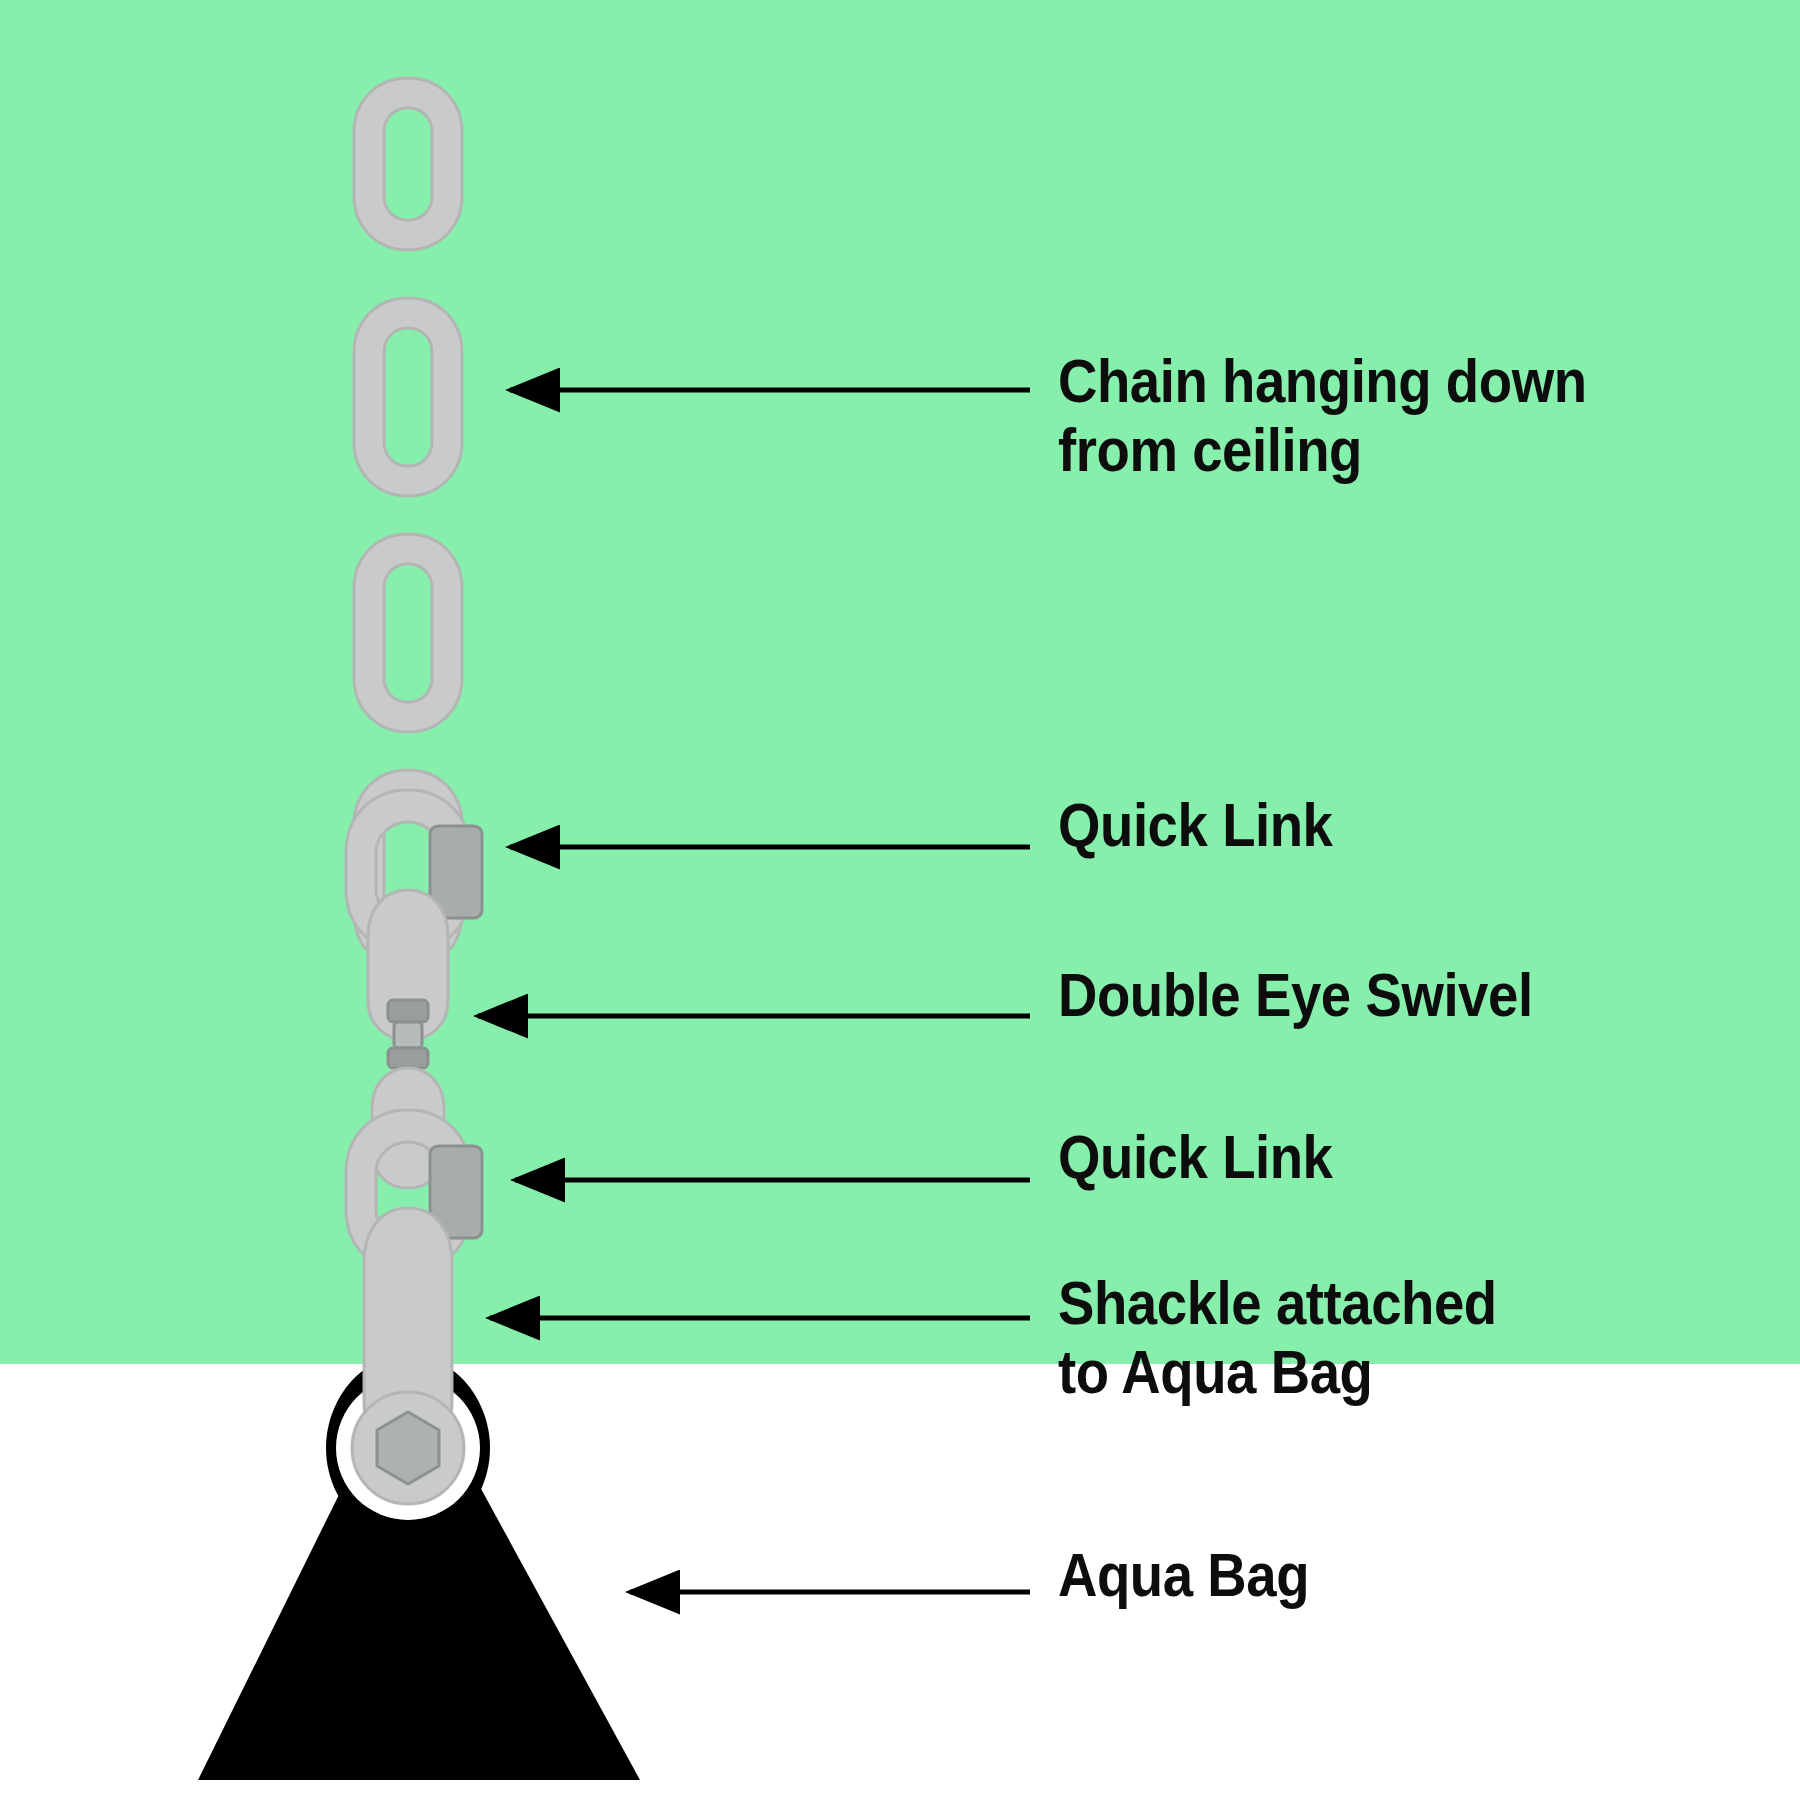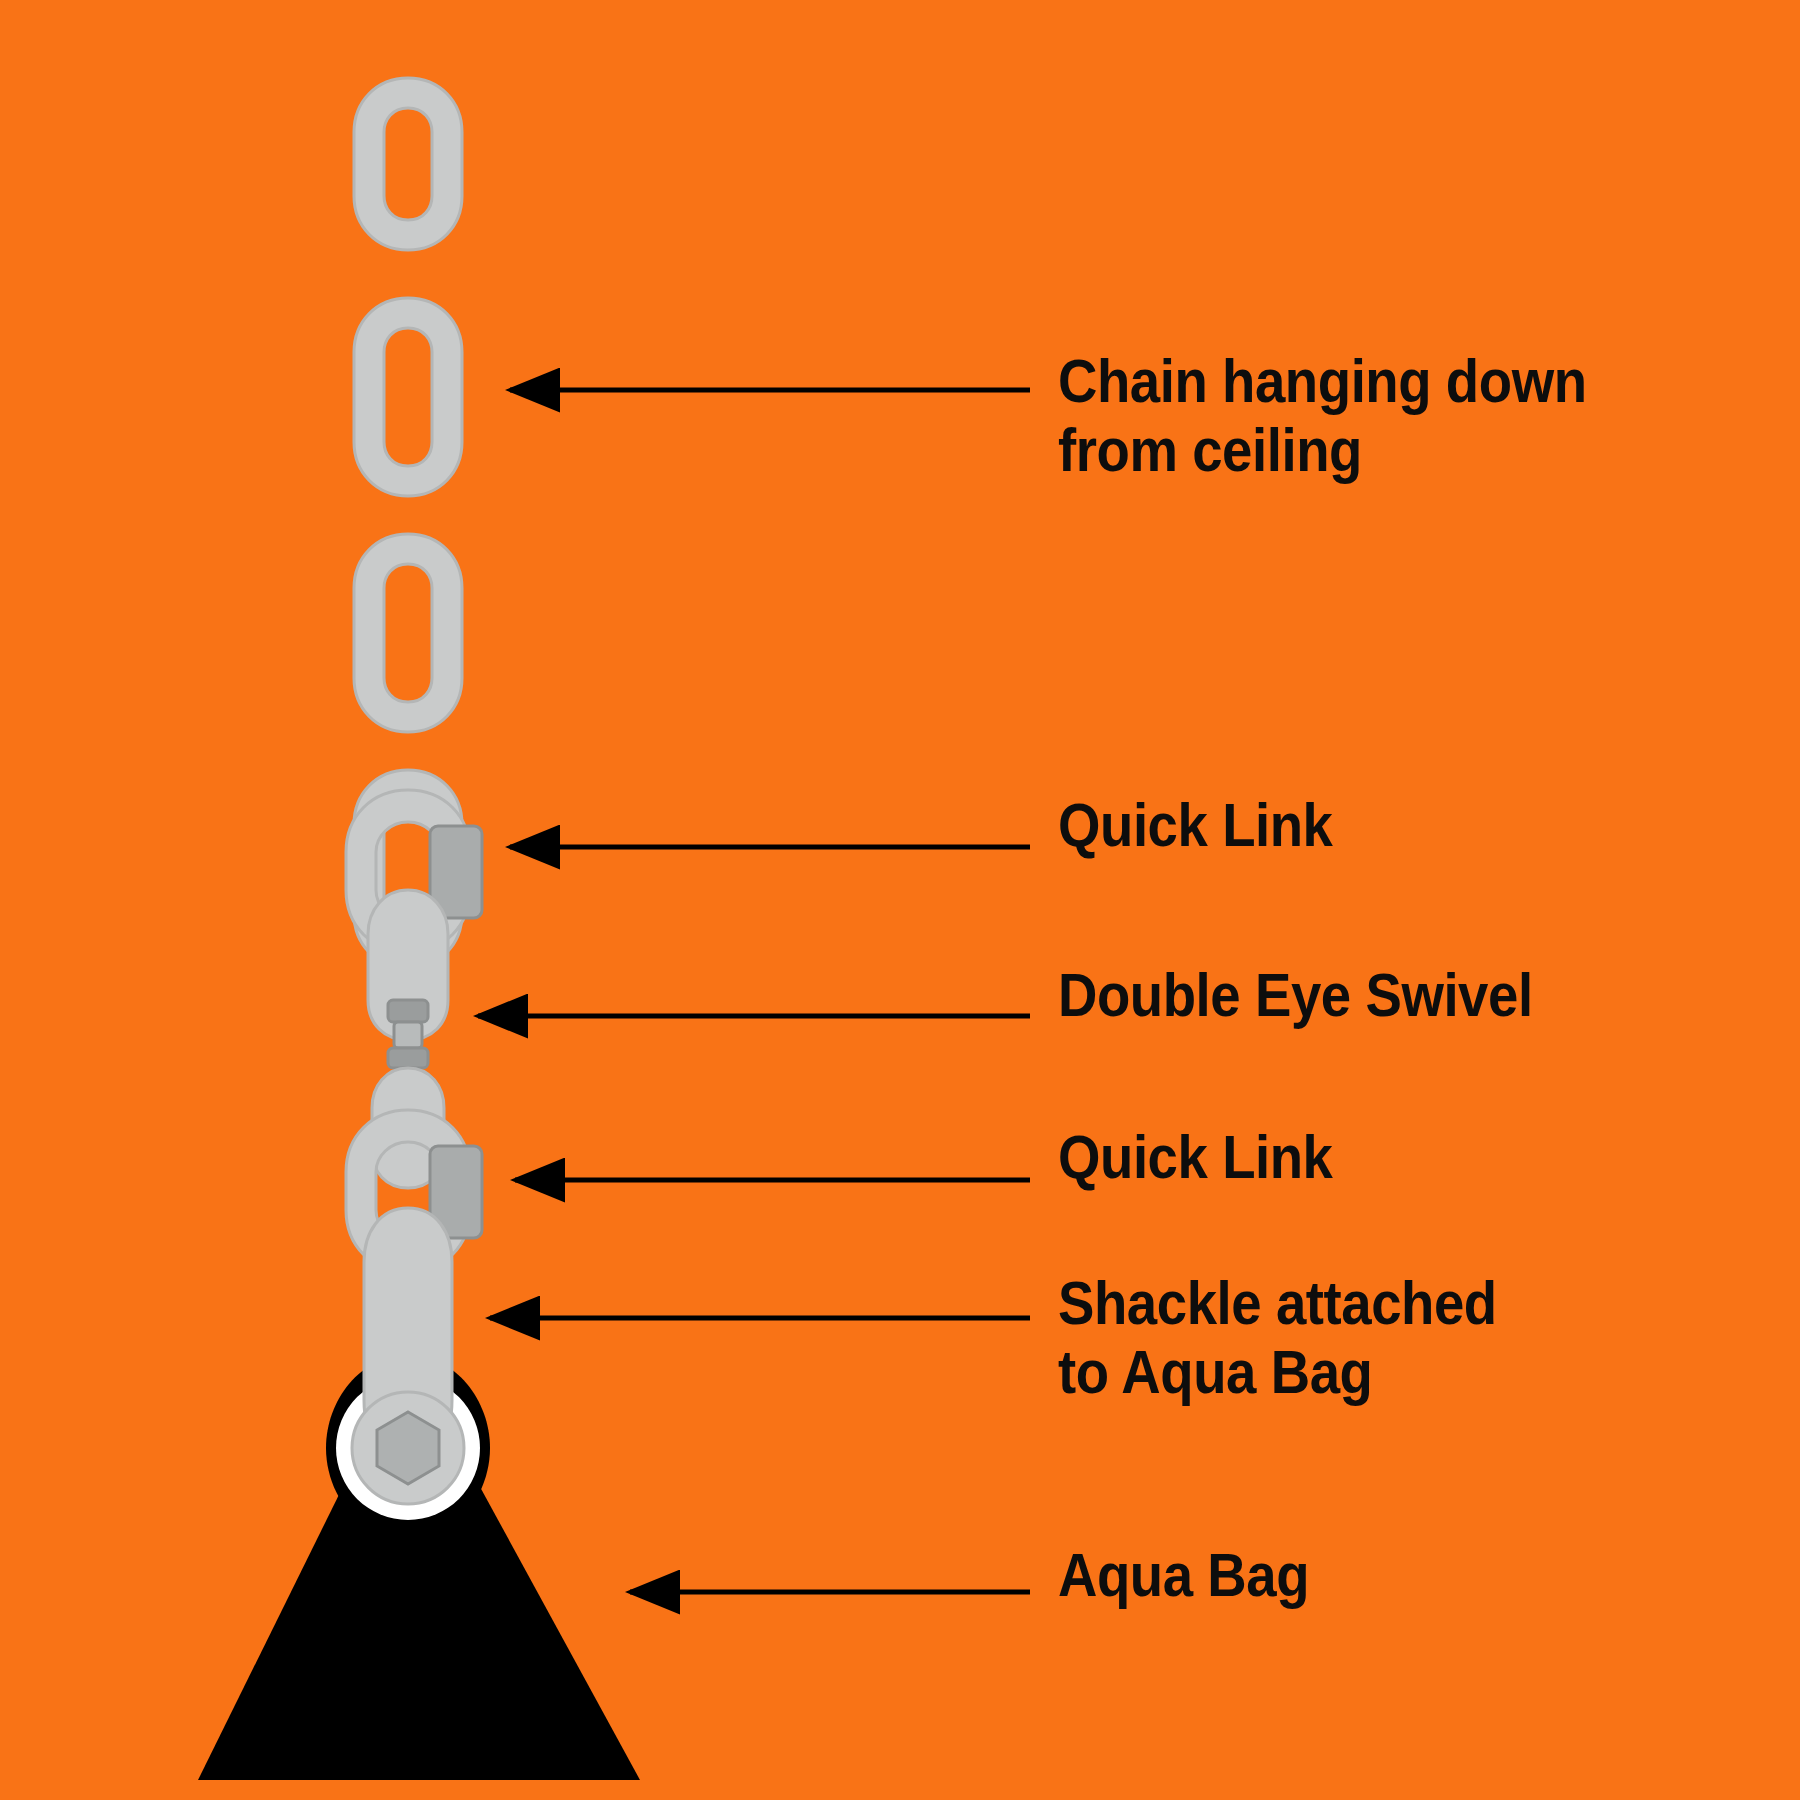--- a/index.html
+++ b/index.html
@@ -9,22 +9,22 @@
   }
   body {
     width: 1800px;
     height: 1800px;
     font-family: "Liberation Sans", sans-serif;
     overflow: hidden;
   }
   #stage {
     position: relative;
     width: 1800px;
-    height: 1800px;
-    background: #f97316;
+    height: 1364px;
+    background: #86efac;
   }
   #diagram-svg {
     position: absolute;
     left: 0;
     top: 0;
     width: 1800px;
     height: 1800px;
     display: block;
   }
   .label {

